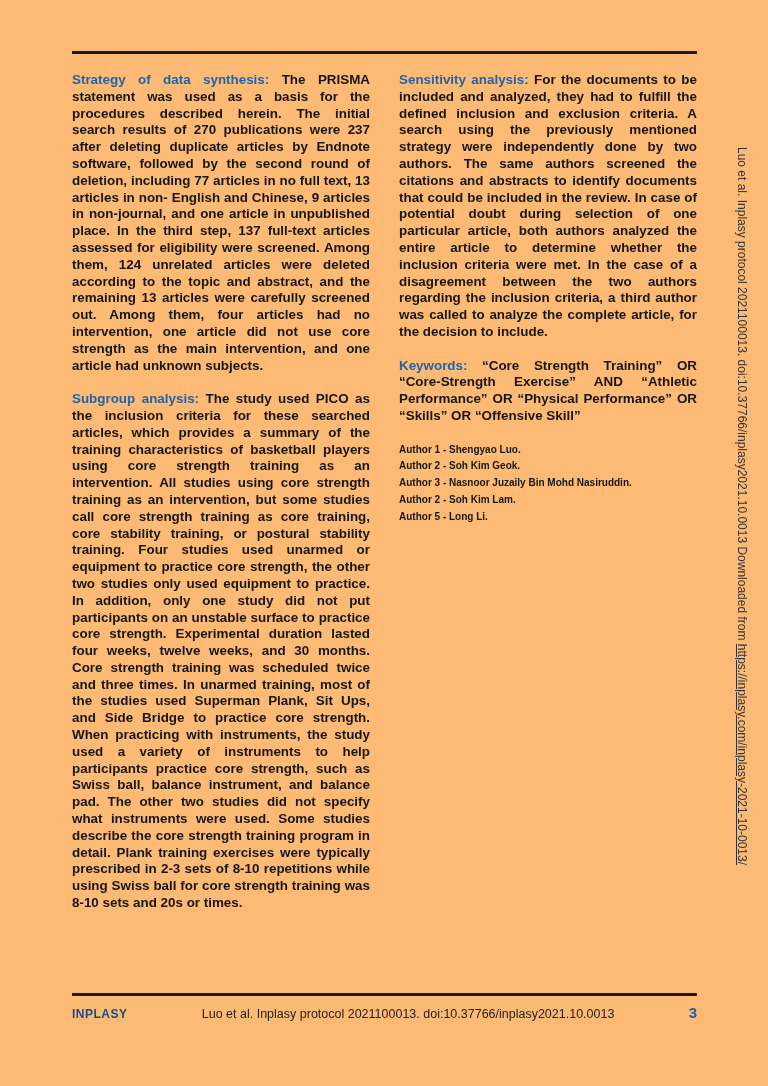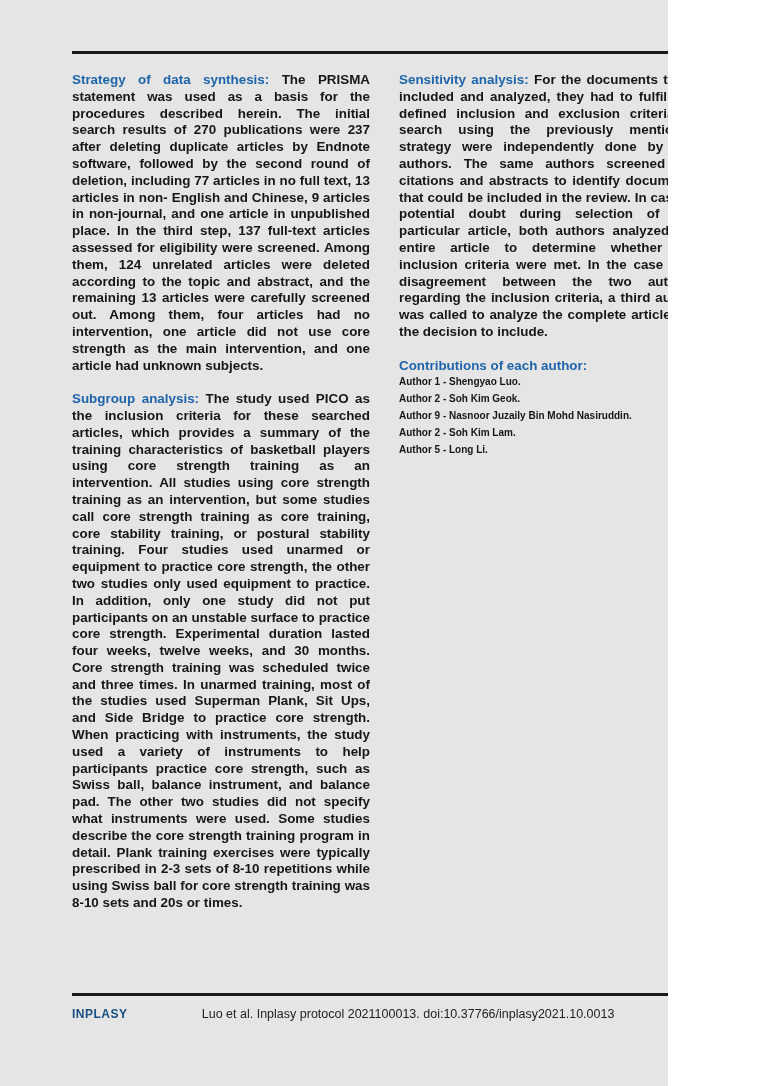--- a/index.html
+++ b/index.html
@@ -1,20 +1,20 @@
 <!DOCTYPE html>
 <html><head>
 <meta charset="utf-8">
 <style>
   html, body { margin: 0; padding: 0; background: #ffffff; }
   .page {
     position: relative;
-    width: 668px;
+    width: 768px;
     height: 1086px;
-    background: #e5e5e5;
+    background: #fdba74;
     overflow: hidden;
     font-family: "Liberation Sans", sans-serif;
   }
   .top-rule, .footer-rule {
     position: absolute;
     left: 72px;
     width: 625px;
     height: 3px;
     background: #1a1a1a;
   }
@@ -115,25 +115,25 @@
 
   <div class="content">
 
     <div class="col">
       <p class="para"><span class="lbl">Strategy of data synthesis:</span> <span>The PRISMA statement was used as a basis for the procedures described herein. The initial search results of 270 publications were 237 after deleting duplicate articles by Endnote software, followed by the second round of deletion, including 77 articles in no full text, 13 articles in non- English and Chinese, 9 articles in non-journal, and one article in unpublished place. In the third step, 137 full-text articles assessed for eligibility were screened. Among them, 124 unrelated articles were deleted according to the topic and abstract, and the remaining 13 articles were carefully screened out. Among them, four articles had no intervention, one article did not use core strength as the main intervention, and one article had unknown subjects.</span></p>
       <p class="para"><span class="lbl">Subgroup analysis:</span> <span>The study used PICO as the inclusion criteria for these searched articles, which provides a summary of the training characteristics of basketball players using core strength training as an intervention. All studies using core strength training as an intervention, but some studies call core strength training as core training, core stability training, or postural stability training. Four studies used unarmed or equipment to practice core strength, the other two studies only used equipment to practice. In addition, only one study did not put participants on an unstable surface to practice core strength. Experimental duration lasted four weeks, twelve weeks, and 30 months. Core strength training was scheduled twice and three times. In unarmed training, most of the studies used Superman Plank, Sit Ups, and Side Bridge to practice core strength. When practicing with instruments, the study used a variety of instruments to help participants practice core strength, such as Swiss ball, balance instrument, and balance pad. The other two studies did not specify what instruments were used. Some studies describe the core strength training program in detail. Plank training exercises were typically prescribed in 2-3 sets of 8-10 repetitions while using Swiss ball for core strength training was 8-10 sets and 20s or times.</span></p>
     </div>
 
     <div class="col">
       <p class="para"><span class="lbl">Sensitivity analysis:</span> <span>For the documents to be included and analyzed, they had to fulfill the defined inclusion and exclusion criteria. A search using the previously mentioned strategy were independently done by two authors. The same authors screened the citations and abstracts to identify documents that could be included in the review. In case of potential doubt during selection of one particular article, both authors analyzed the entire article to determine whether the inclusion criteria were met. In the case of a disagreement between the two authors regarding the inclusion criteria, a third author was called to analyze the complete article, for the decision to include.</span></p>
+      <p class="para"><span class="lbl">Keywords:</span> <span>“Core Strength Training” OR “Core-Strength Exercise” AND “Athletic Performance” OR “Physical Performance” OR “Skills” OR “Offensive Skill”</span></p>
       <div>
-        <div class="contrib-head">Contributions of each author:</div>
         <div class="author-line">Author 1 - Shengyao Luo.</div>
         <div class="author-line">Author 2 - Soh Kim Geok.</div>
-        <div class="author-line">Author 9 - Nasnoor Juzaily Bin Mohd Nasiruddin.</div>
+        <div class="author-line">Author 3 - Nasnoor Juzaily Bin Mohd Nasiruddin.</div>
         <div class="author-line">Author 2 - Soh Kim Lam.</div>
         <div class="author-line">Author 5 - Long Li.</div>
       </div>
     </div>
 
   </div>
 
   <div class="side-note">
     <span class="rot"><span>Luo et al. Inplasy protocol 2021100013. doi:10.37766/inplasy2021.10.0013 Downloaded from </span><a href="#">https://inplasy.com/inplasy-2021-10-0013/</a></span>
   </div>

